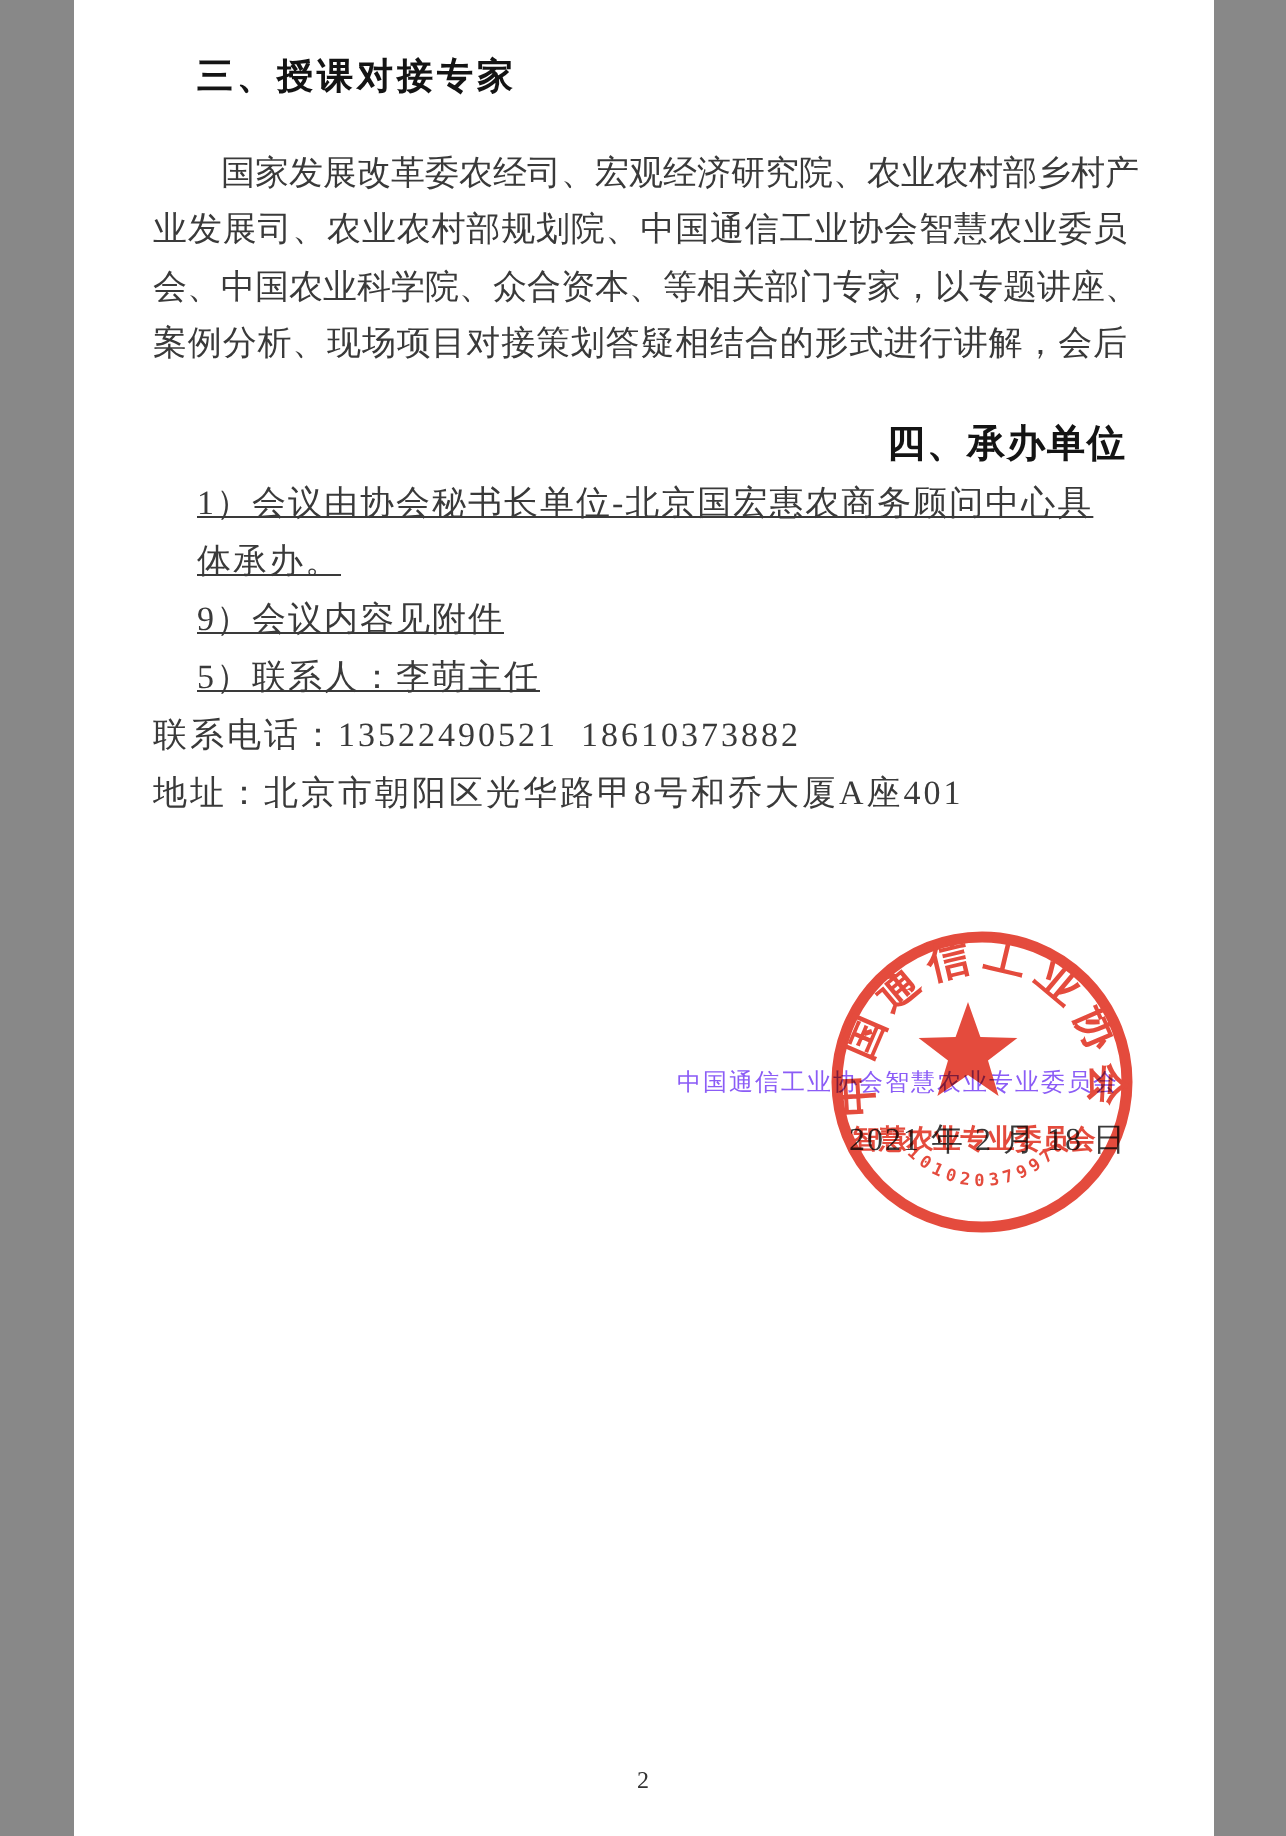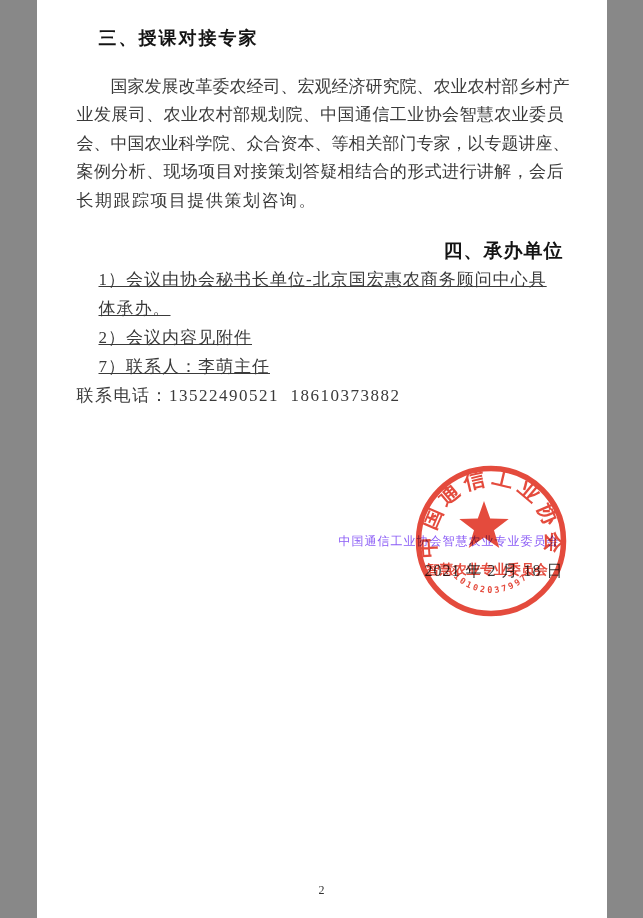--- a/index.html
+++ b/index.html
@@ -187,30 +187,30 @@
           <span>形</span>
           <span>式</span>
           <span>进</span>
           <span>行</span>
           <span>讲</span>
           <span>解</span>
           <span>，</span>
           <span>会</span>
           <span>后</span>
         </div>
-      <div class="pl plain">长期跟踪项目提供策划咨询。</div>
     </div>
 
     <div class="h4">四、承办单位</div>
 
     <div class="items">
       <div class="item">1）会议由协会秘书长单位-北京国宏惠农商务顾问中心具体承办。</div>
-      <div class="item">2）会议内容见附件</div>
-      <div class="item">7）联系人：李萌主任</div>
+      <div class="item">9）会议内容见附件</div>
+      <div class="item">5）联系人：李萌主任</div>
       <div class="contact">联系电话：13522490521  18610373882</div>
+      <div class="contact">地址：北京市朝阳区光华路甲8号和乔大厦A座401</div>
     </div>
   </div>
 
   <div class="sig-org">中国通信工业协会智慧农业专业委员会</div>
   <div class="sig-date">2021 年 2 月 18 日</div>
 
   <div class="seal">
     <svg viewBox="0 0 156 154" width="156" height="154">
       <circle cx="78" cy="77" r="72.5" fill="none" stroke-width="5.5" stroke="#e23b2c"></circle>
       <path id="sealArcTop" d="M25.4,96.2 A56,56 0 1 1 130.6,96.2" fill="none"></path>

